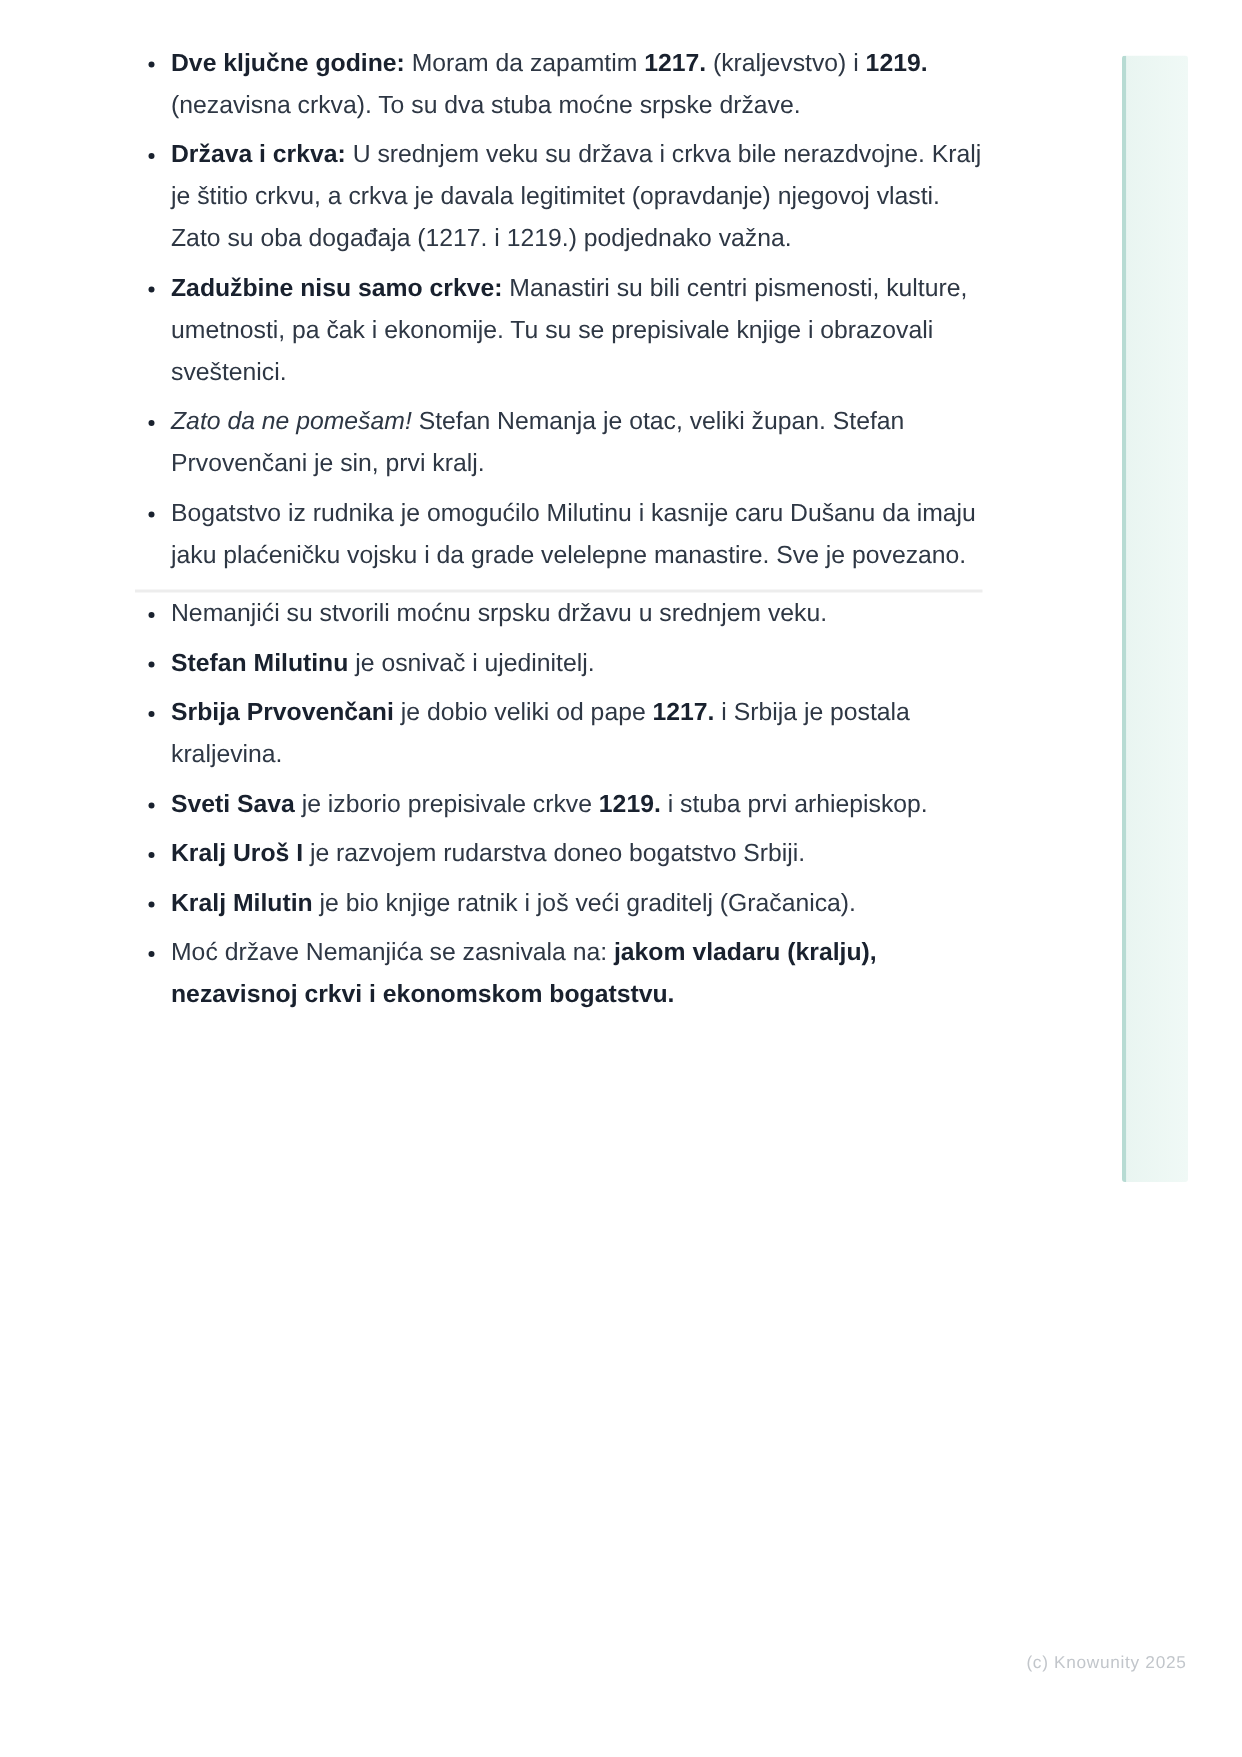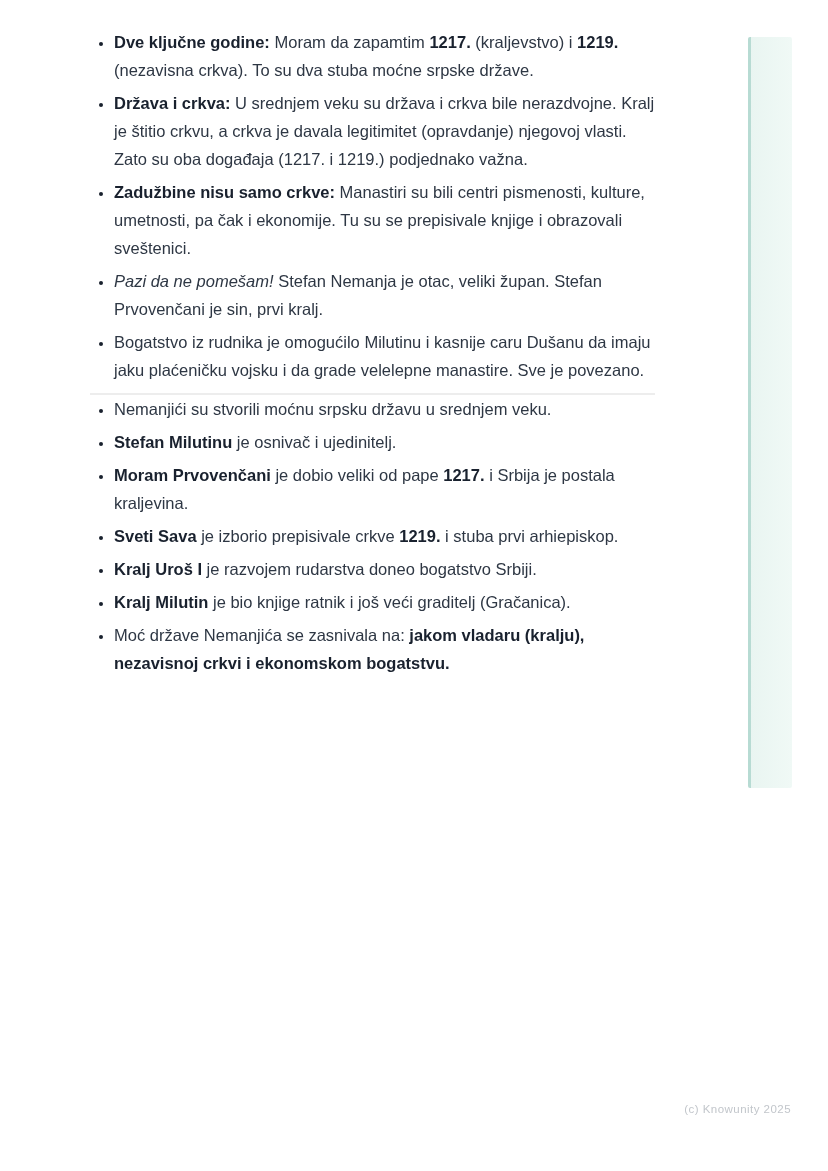--- a/index.html
+++ b/index.html
@@ -89,31 +89,31 @@
 <div class="page">
 
   <div class="ribbon"></div>
 
   <main class="content">
 
     <ul class="bullets">
         <li><span class="seg-bold">Dve ključne godine:</span><span class="seg-normal"> Moram da zapamtim </span><span class="seg-bold">1217.</span><span class="seg-normal"> (kraljevstvo) i </span><span class="seg-bold">1219.</span><span class="seg-normal"> (nezavisna crkva). To su dva stuba moćne srpske države.</span></li>
         <li><span class="seg-bold">Država i crkva:</span><span class="seg-normal"> U srednjem veku su država i crkva bile nerazdvojne. Kralj je štitio crkvu, a crkva je davala legitimitet (opravdanje) njegovoj vlasti. Zato su oba događaja (1217. i 1219.) podjednako važna.</span></li>
         <li><span class="seg-bold">Zadužbine nisu samo crkve:</span><span class="seg-normal"> Manastiri su bili centri pismenosti, kulture, umetnosti, pa čak i ekonomije. Tu su se prepisivale knjige i obrazovali sveštenici.</span></li>
-        <li><span class="seg-italic">Pazi da ne pomešam!</span><span class="seg-normal"> Stefan Nemanja je otac, veliki župan. Stefan Prvovenčani je sin, prvi kralj.</span></li>
+        <li><span class="seg-italic">Zato da ne pomešam!</span><span class="seg-normal"> Stefan Nemanja je otac, veliki župan. Stefan Prvovenčani je sin, prvi kralj.</span></li>
         <li><span class="seg-normal">Bogatstvo iz rudnika je omogućilo Milutinu i kasnije caru Dušanu da imaju jaku plaćeničku vojsku i da grade velelepne manastire. Sve je povezano.</span></li>
       </ul>
 
     <hr class="divider">
 
 
     <ul class="bullets summary">
         <li><span class="seg-normal">Nemanjići su stvorili moćnu srpsku državu u srednjem veku.</span></li>
         <li><span class="seg-bold">Stefan Milutinu</span><span class="seg-normal"> je osnivač i ujedinitelj.</span></li>
-        <li><span class="seg-bold">Moram Prvovenčani</span><span class="seg-normal"> je dobio veliki od pape </span><span class="seg-bold">1217.</span><span class="seg-normal"> i Srbija je postala kraljevina.</span></li>
+        <li><span class="seg-bold">Srbija Prvovenčani</span><span class="seg-normal"> je dobio veliki od pape </span><span class="seg-bold">1217.</span><span class="seg-normal"> i Srbija je postala kraljevina.</span></li>
         <li><span class="seg-bold">Sveti Sava</span><span class="seg-normal"> je izborio prepisivale crkve </span><span class="seg-bold">1219.</span><span class="seg-normal"> i stuba prvi arhiepiskop.</span></li>
         <li><span class="seg-bold">Kralj Uroš I</span><span class="seg-normal"> je razvojem rudarstva doneo bogatstvo Srbiji.</span></li>
         <li><span class="seg-bold">Kralj Milutin</span><span class="seg-normal"> je bio knjige ratnik i još veći graditelj (Gračanica).</span></li>
         <li><span class="seg-normal">Moć države Nemanjića se zasnivala na: </span><span class="seg-bold">jakom vladaru (kralju), nezavisnoj crkvi i ekonomskom bogatstvu.</span></li>
       </ul>
 
   </main>
 
   <div class="footer-credit">(c) Knowunity 2025</div>
 

